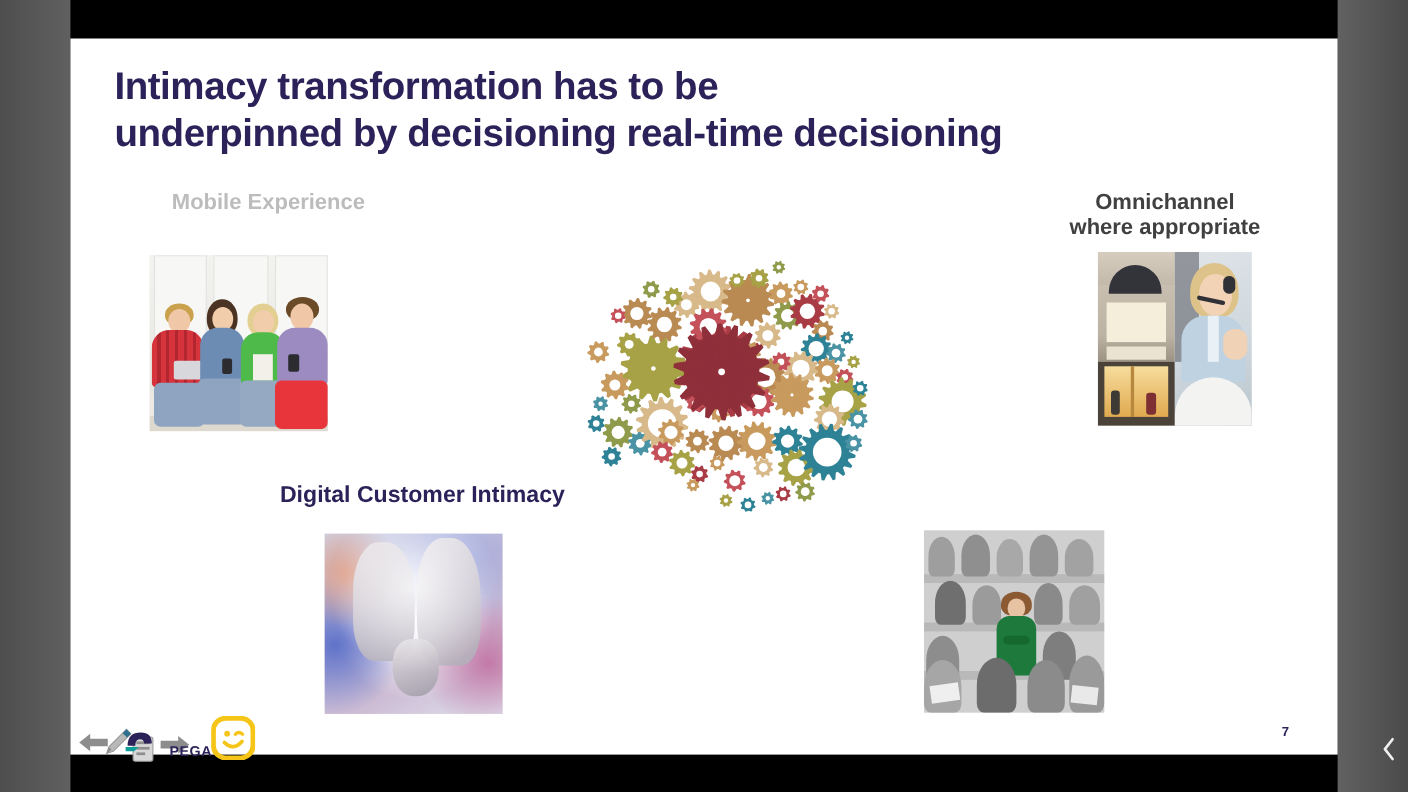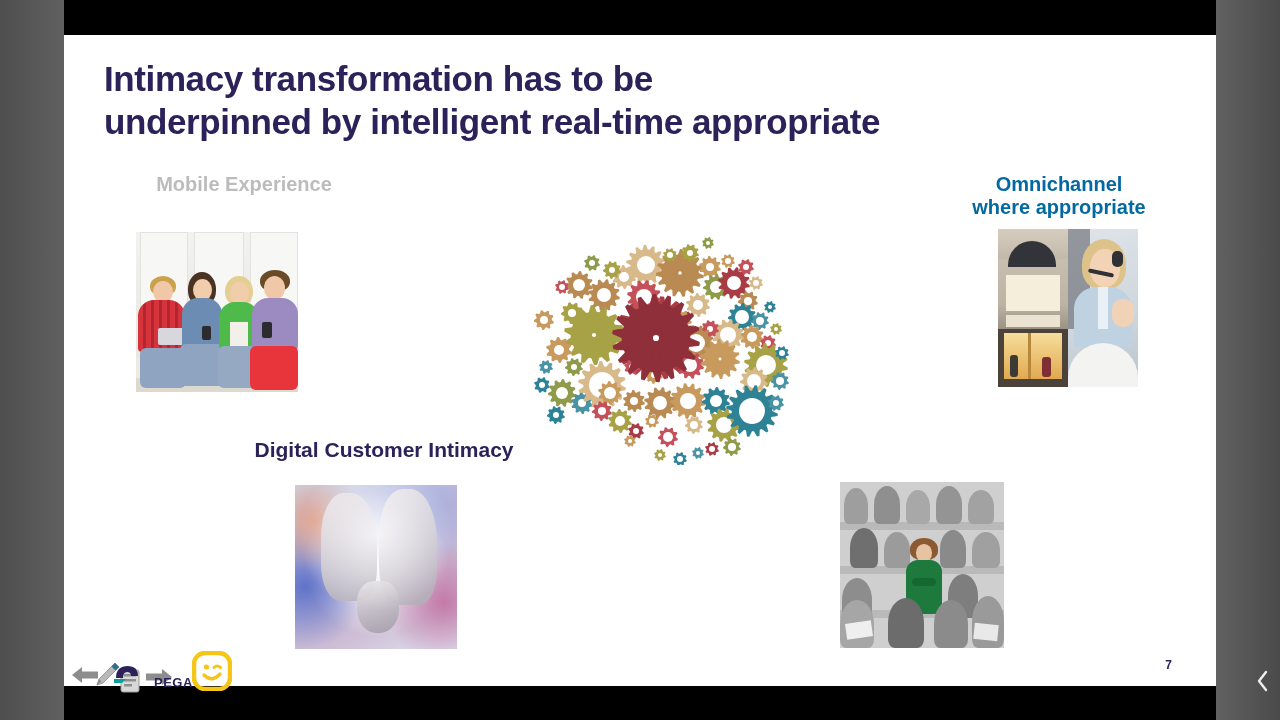--- a/index.html
+++ b/index.html
@@ -21,21 +21,21 @@
     position:absolute;left:40px;top:23px;width:1010px;
     color:#2c2259;font-size:35px;font-weight:bold;line-height:1.22;
     letter-spacing:-0.4px;
   }
   .title-line{display:block;white-space:nowrap;}
 
   
   .lbl{position:absolute;font-weight:bold;text-align:center;line-height:1.17;}
   .lbl-grey{color:#bcbcbc;}
   .lbl-navy{color:#2c2259;}
-  .lbl-teal{color:#0369a1;}
+  .lbl-teal{color:#404040;}
 
   #lbl-full-digital{left:45px;top:138px;width:270px;font-size:20px;}
   #lbl-decisioning {left:440px;top:155px;width:340px;font-size:20px;}
   #lbl-omnichannel {left:840px;top:138px;width:310px;font-size:20px;}
   #lbl-intimacy    {left:110px;top:403px;width:420px;font-size:21px;}
   #lbl-segment     {left:700px;top:398px;width:420px;font-size:21px;}
 
   
   .media{position:absolute;overflow:hidden;background:#eee;}
 
@@ -105,21 +105,21 @@
 </head>
 <body>
 
 <div id="viewer">
   <div id="stage"></div>
 
   <div id="slide">
 
     <div class="title">
       <span class="title-line">Intimacy transformation has to be</span>
-      <span class="title-line">underpinned by intelligent real-time appropriate</span>
+      <span class="title-line">underpinned by decisioning real-time decisioning</span>
     </div>
 
     <div class="lbl lbl-grey" id="lbl-full-digital">
       <div>Mobile Experience</div>
     </div>
 
 
     <div class="lbl lbl-teal" id="lbl-omnichannel">
       <div>Omnichannel</div>
       <div>where appropriate</div>

